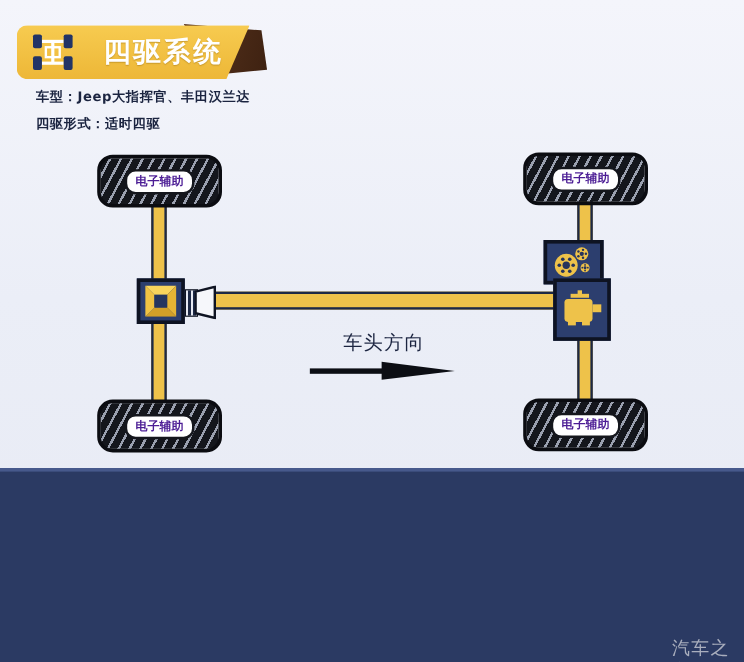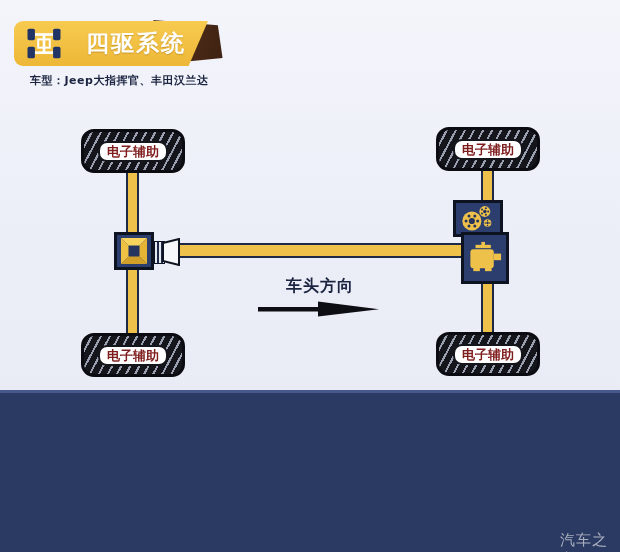--- a/index.html
+++ b/index.html
@@ -20,39 +20,39 @@
     text-shadow:0 1px 1px rgba(120,80,0,.35);}
   .info{position:absolute;left:30px;color:#1b2440;font-size:11px;font-weight:bold;letter-spacing:.5px;}
   .info1{top:73px;} .info2{top:96px;}
 
   
   .tire{position:absolute;width:104px;height:44px;border-radius:13px;
     background:repeating-linear-gradient(118deg,#14161c 0 6px,#9aa0af 6px 8px);
     border:3px solid #0b0c11;box-sizing:border-box;
     display:flex;align-items:center;justify-content:center;}
   .tire-label{background:#ffffff;border:2px solid #14161c;border-radius:9px;
-    padding:0 7px;font-size:13px;font-weight:bold;color:#7f1d1d;line-height:17px;white-space:nowrap;}
+    padding:0 7px;font-size:10px;font-weight:bold;color:#4c1d95;line-height:17px;white-space:nowrap;}
 
   .axle{position:absolute;background:#eec24a;border:2px solid #1d2946;box-sizing:border-box;}
   .axle-left{left:126px;top:170px;width:13px;height:166px;}
   .axle-right{left:481px;top:166px;width:13px;height:169px;}
   .driveshaft{left:170px;top:243px;width:294px;height:15px;}
 
   .nbox{position:absolute;background:#2c3e6e;border:3px solid #0e1322;box-sizing:border-box;
     display:flex;align-items:center;justify-content:center;}
   .front-diff-box{left:114px;top:232px;width:40px;height:38px;}
   .coupler{position:absolute;left:154px;top:241px;width:9px;height:21px;
     background:repeating-linear-gradient(90deg,#e6e9f2 0 2px,#1d2946 2px 4px);
     border:1px solid #0e1322;}
   .cone{position:absolute;left:162px;top:238px;}
   .gearbox-box{left:453px;top:200px;width:50px;height:37px;}
   .engine-box{left:461px;top:232px;width:48px;height:52px;}
 
   .arrow-label{position:absolute;left:250px;top:276px;width:140px;text-align:center;
-    color:#1b2440;font-size:16px;font-weight:bold;letter-spacing:1px;}
+    color:#1b2440;font-size:16px;font-weight:normal;letter-spacing:1px;}
   .arrow-svg{position:absolute;left:258px;top:300px;}
 
   
   .legend-panel{position:absolute;left:0;top:390px;width:620px;height:162px;
     background:#2b3a63;border-top:3px solid #47598c;box-sizing:border-box;}
   .watermark{position:absolute;left:560px;top:531px;color:#a9aebd;font-size:15px;letter-spacing:1px;}
 </style>
 </head>
 <body>
 
@@ -68,20 +68,21 @@
         <rect x="16" y="15" width="14" height="10" fill="none" stroke="#fff" stroke-width="2.4"></rect>
         <rect x="3" y="2" width="9" height="14" rx="2" fill="#223466"></rect>
         <rect x="34" y="2" width="9" height="14" rx="2" fill="#223466"></rect>
         <rect x="3" y="24" width="9" height="14" rx="2" fill="#223466"></rect>
         <rect x="34" y="24" width="9" height="14" rx="2" fill="#223466"></rect>
       </svg>
     </span>
     <span class="banner-title">四驱系统</span>
   </div>
   <div class="info info1">车型：Jeep大指挥官、丰田汉兰达</div>
+  <div class="info info2">四驱形式：适时四驱</div>
 
   <div class="axle axle-left"></div>
   <div class="axle axle-right"></div>
   <div class="axle driveshaft"></div>
 
   <div class="tire" style="left:81px;top:129px;">
     <span class="tire-label">电子辅助</span>
   </div>
   <div class="tire" style="left:436px;top:127px;">
     <span class="tire-label">电子辅助</span>

